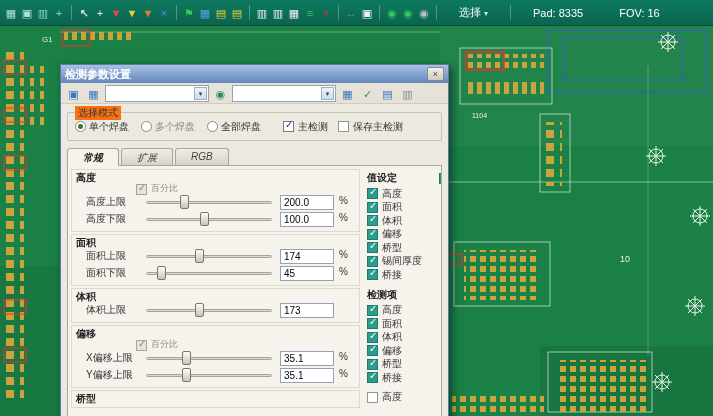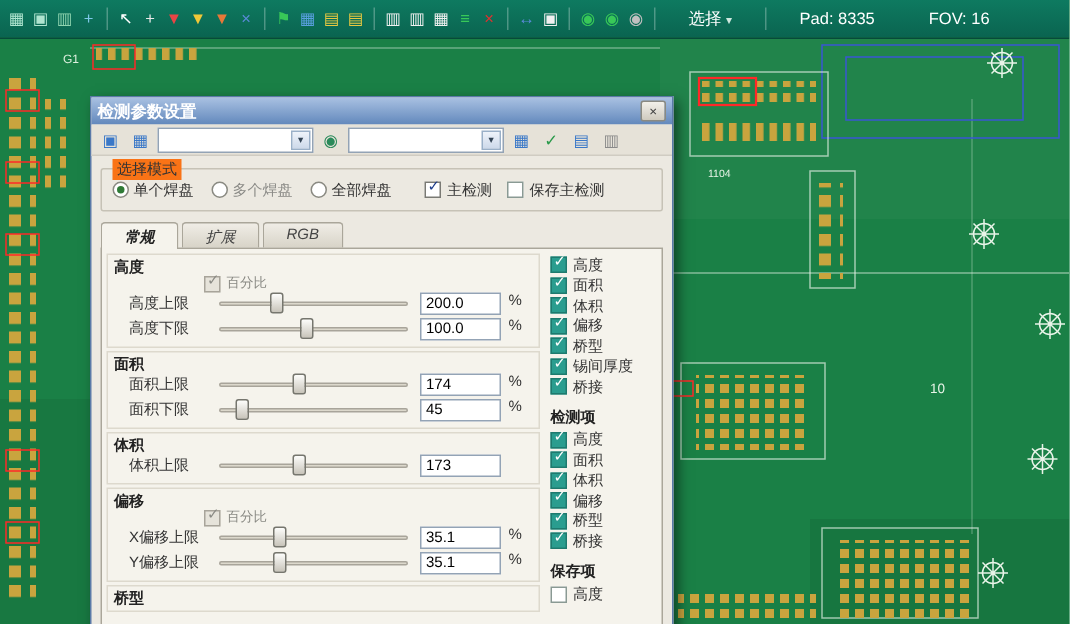--- a/index.html
+++ b/index.html
@@ -370,20 +370,24 @@
         <div class="group">
           <div class="gheader">桥型</div>
 
         </div>
 
       </div>
 
       <div class="rpanel">
 
         <div class="rsec">
+          <div class="rhead">
+            <span>值设定</span>
+            <span class="cb checked"></span>
+          </div>
           <div class="citem">
               <span class="cb checked"></span>
               <span>高度</span>
             </div>
           <div class="citem">
               <span class="cb checked"></span>
               <span>面积</span>
             </div>
           <div class="citem">
               <span class="cb checked"></span>
@@ -431,23 +435,20 @@
               <span class="cb checked"></span>
               <span>桥型</span>
             </div>
           <div class="citem">
               <span class="cb checked"></span>
               <span>桥接</span>
             </div>
         </div>
 
         <div class="rsec">
-          <div class="rhead">
-            <span>保存项</span>
-          </div>
           <div class="citem">
               <span class="cb"></span>
               <span>高度</span>
             </div>
 
         </div>
 
       </div>
     </div>
   </div>

